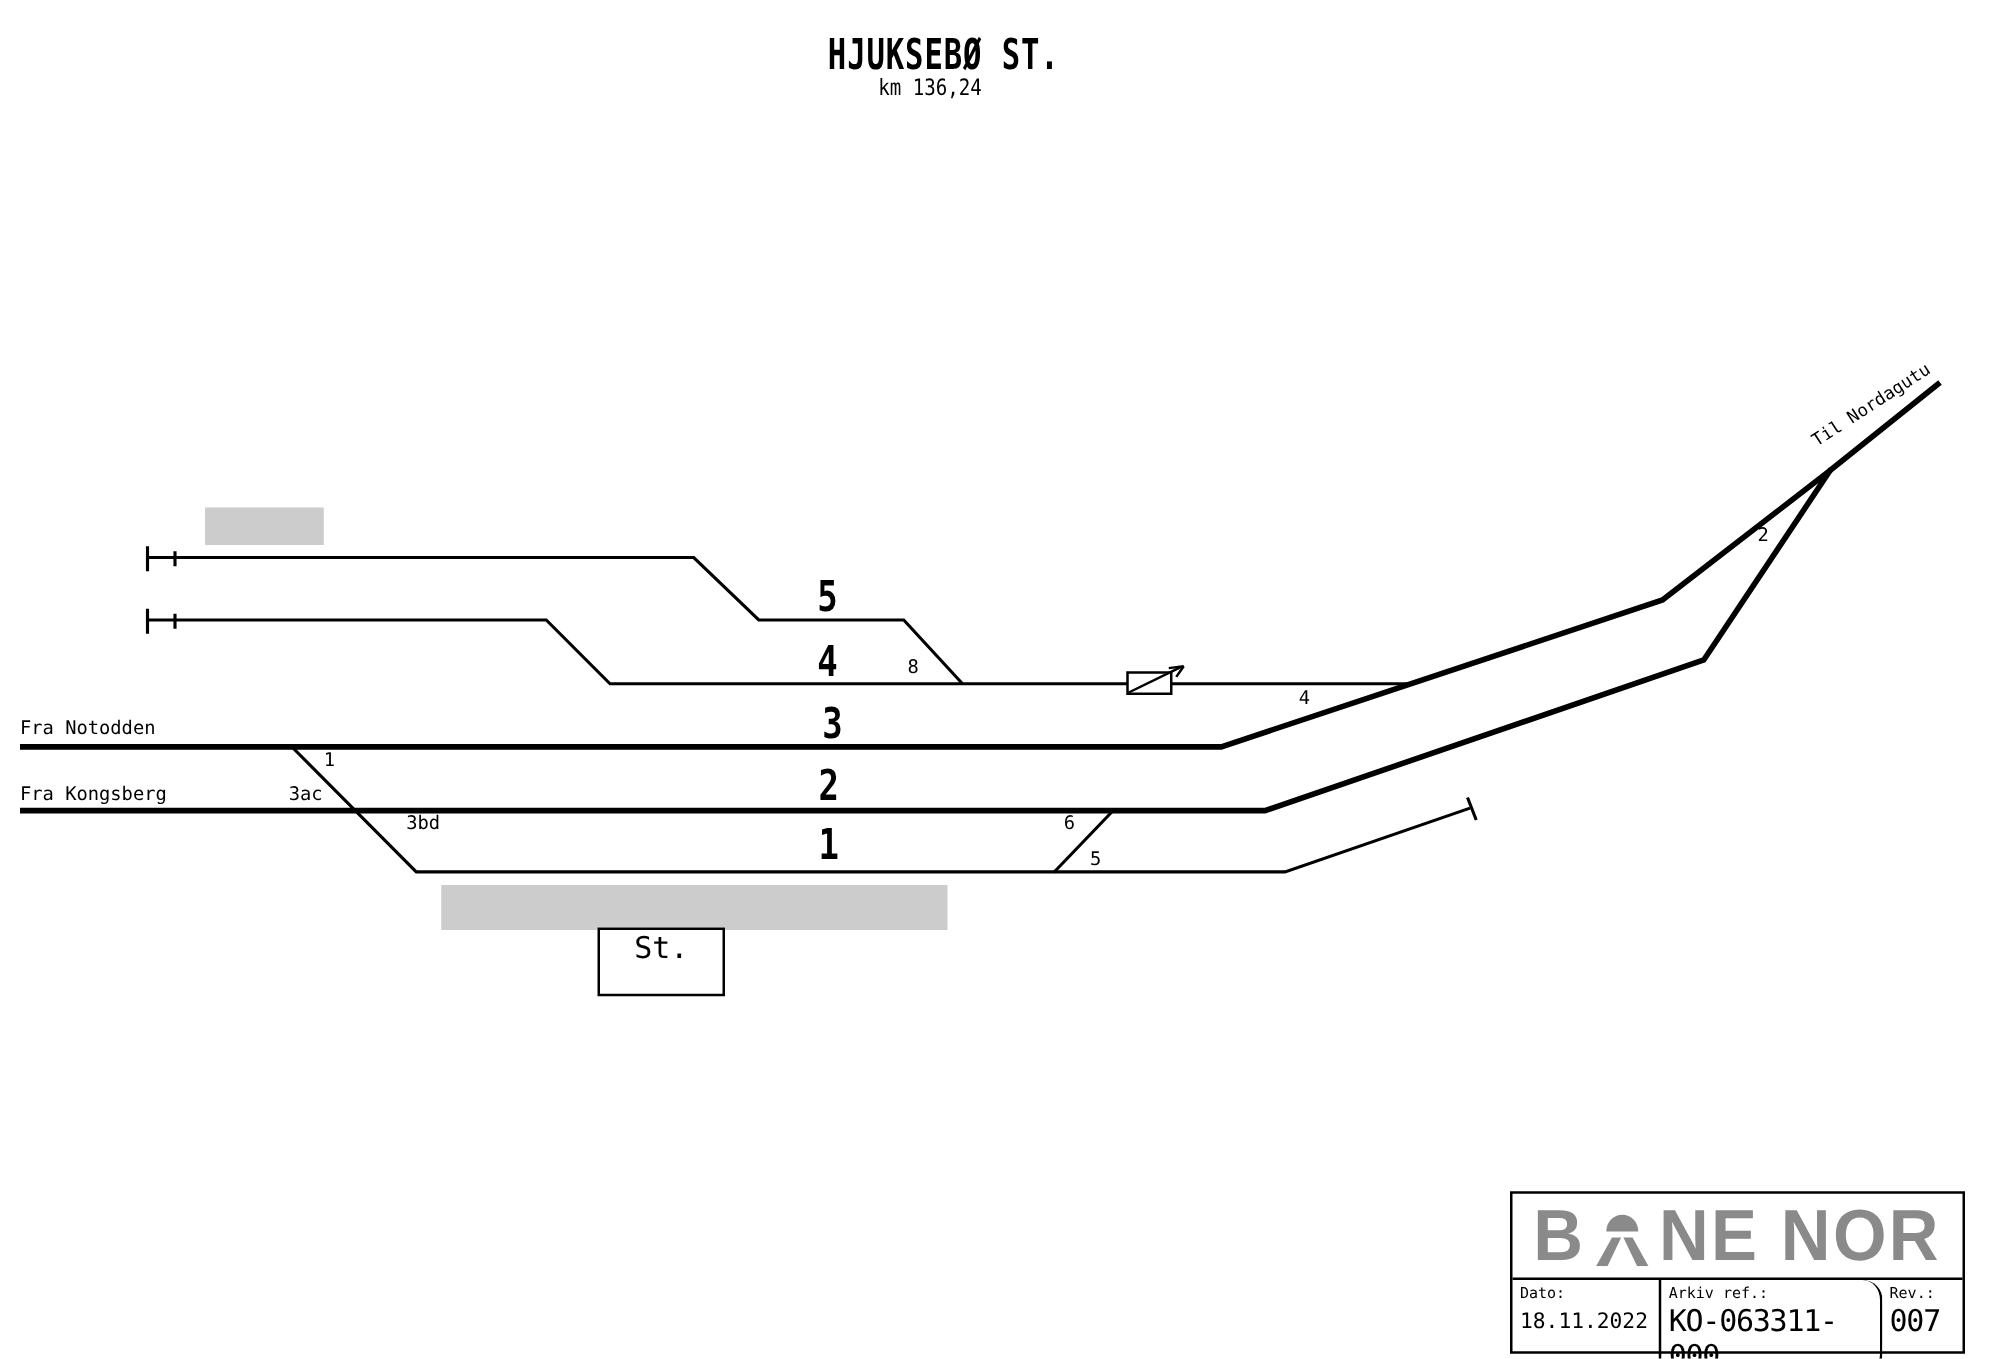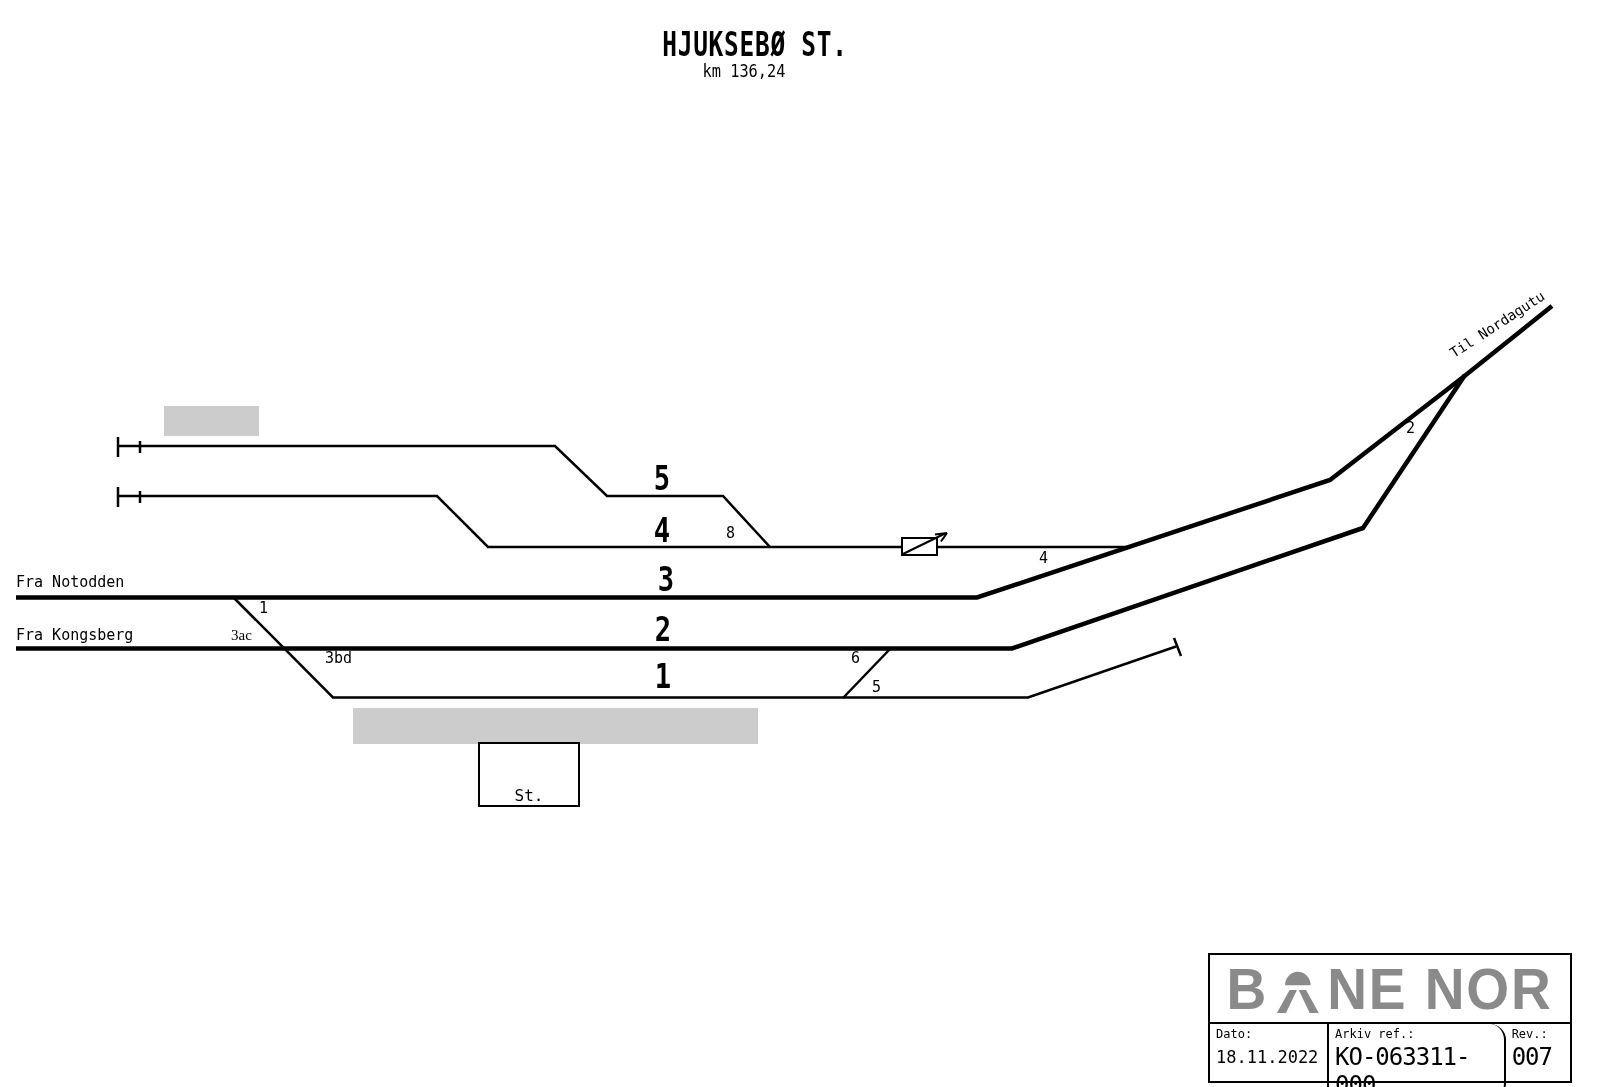--- a/index.html
+++ b/index.html
@@ -17,23 +17,23 @@
   #trackwork{position:absolute;left:0;top:0;}
   .abs{position:absolute;white-space:nowrap;line-height:1;}
   .station-title{font-size:34px;font-weight:bold;letter-spacing:1px;transform:translateX(-50%) scaleX(0.72);}
   .station-km{font-size:18px;transform:translateX(-50%) scaleX(0.85);}
   .origin-label{font-size:15px;}
   .dest-label{font-size:14px;transform-origin:0 100%;transform:rotate(-33deg);}
   .track-num{font-size:34px;font-weight:bold;transform:translateX(-50%) scaleX(0.8);}
   .switch-num{font-size:15px;}
   .platform{position:absolute;background:var(--platform);}
   .st-box{
-    position:absolute;left:478px;top:742px;width:102px;height:65px;
-    border:2.5px solid var(--line);display:flex;align-items:flex-end;justify-content:center;
-    font-size:16px;background:var(--bg);
+    position:absolute;left:478px;top:742px;width:102px;height:55px;
+    border:2.5px solid var(--line);display:flex;align-items:flex-start;justify-content:center;
+    font-size:24px;background:var(--bg);
   }
   
   .tblock{
     position:absolute;left:1208px;top:953px;width:364px;height:130px;
     border:2px solid var(--line);background:var(--bg);
     font-family:"DejaVu Sans Mono", monospace;
     display:flex;flex-direction:column;
   }
   .tblock-logo{
     height:77px;border-bottom:2px solid var(--line);
@@ -103,21 +103,21 @@
   <div class="abs origin-label" style="left:16px;top:628px;">Fra Kongsberg</div>
   <div class="abs dest-label" style="left:1455px;top:346px;">Til Nordagutu</div>
 
   <div class="abs track-num" style="left:662px;top:461px;">5</div>
   <div class="abs track-num" style="left:662px;top:513px;">4</div>
   <div class="abs track-num" style="left:666px;top:562px;">3</div>
   <div class="abs track-num" style="left:663px;top:612px;">2</div>
   <div class="abs track-num" style="left:663px;top:659px;">1</div>
 
   <div class="abs switch-num" style="left:259px;top:601px;">1</div>
-  <div class="abs switch-num" style="left:231px;top:628px;font-family:Liberation Serif, serif;">3ac</div>
+  <div class="abs switch-num" style="left:231px;top:628px;">3ac</div>
   <div class="abs switch-num" style="left:325px;top:651px;">3bd</div>
   <div class="abs switch-num" style="left:726px;top:526px;">8</div>
   <div class="abs switch-num" style="left:1039px;top:551px;">4</div>
   <div class="abs switch-num" style="left:851px;top:651px;">6</div>
   <div class="abs switch-num" style="left:872px;top:680px;">5</div>
   <div class="abs switch-num" style="left:1406px;top:421px;">2</div>
 
   <div class="st-box">
     <span>St.</span>
   </div>

